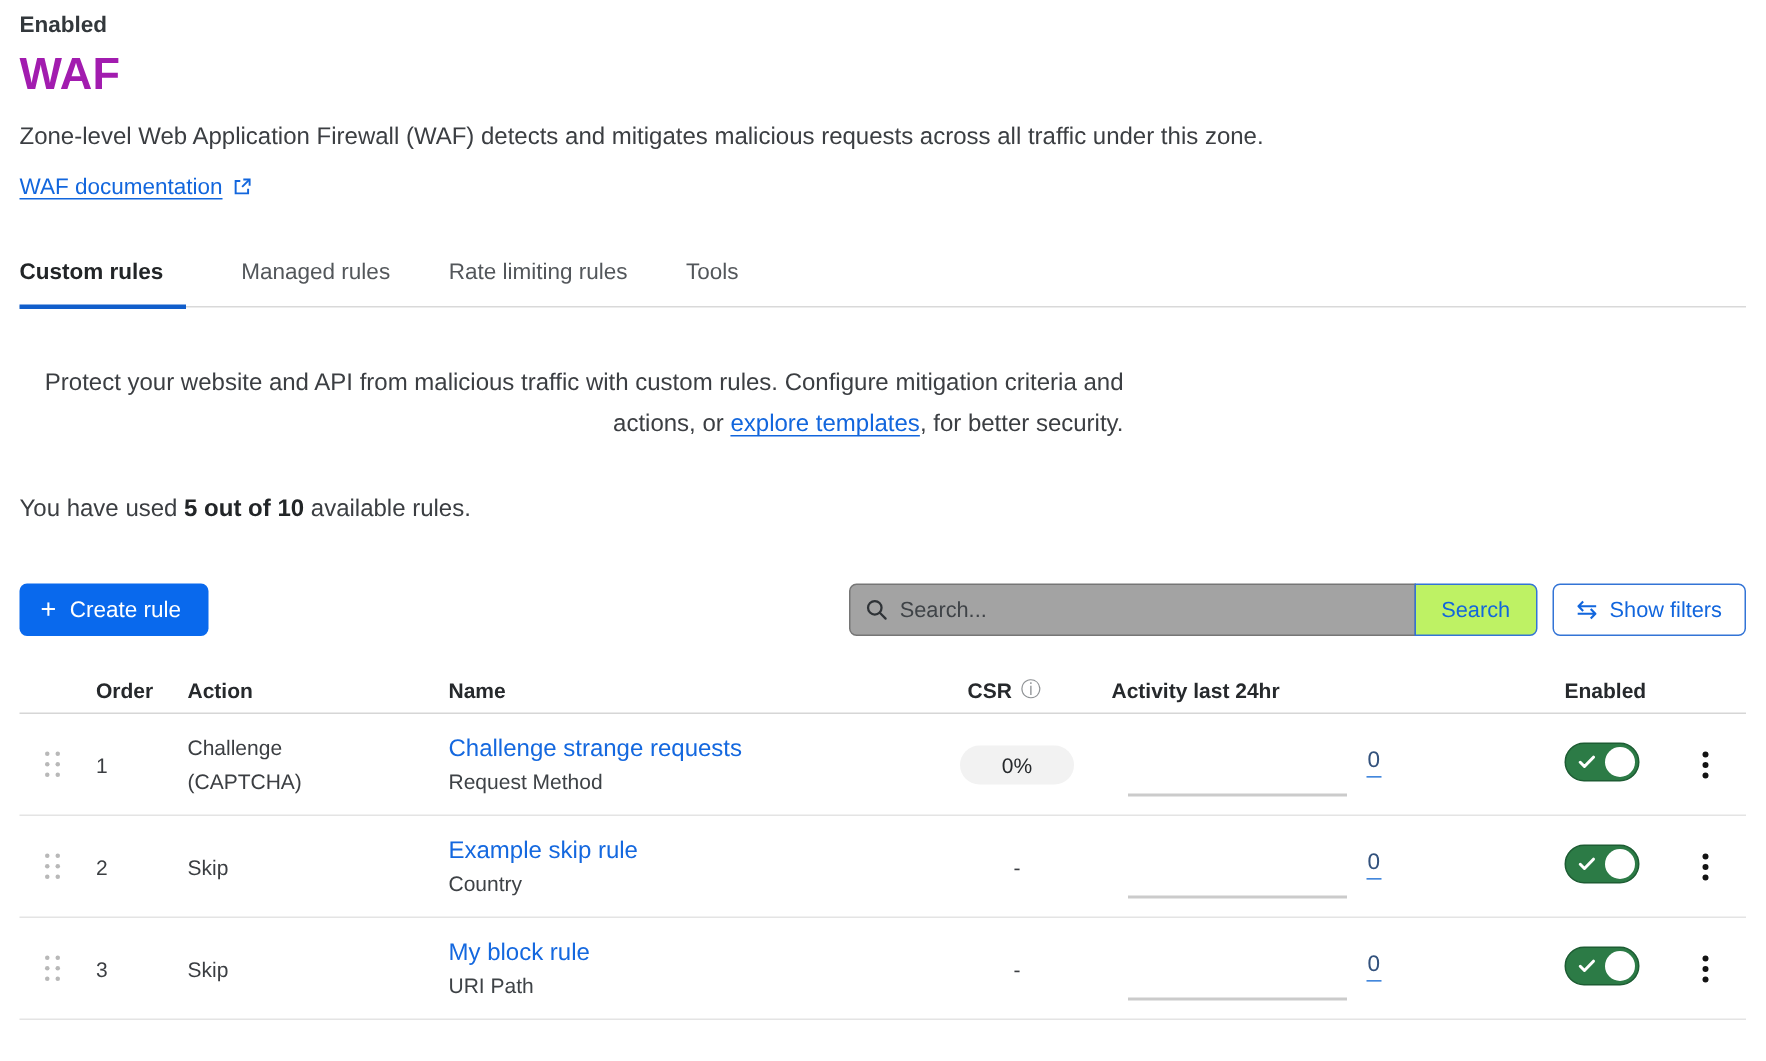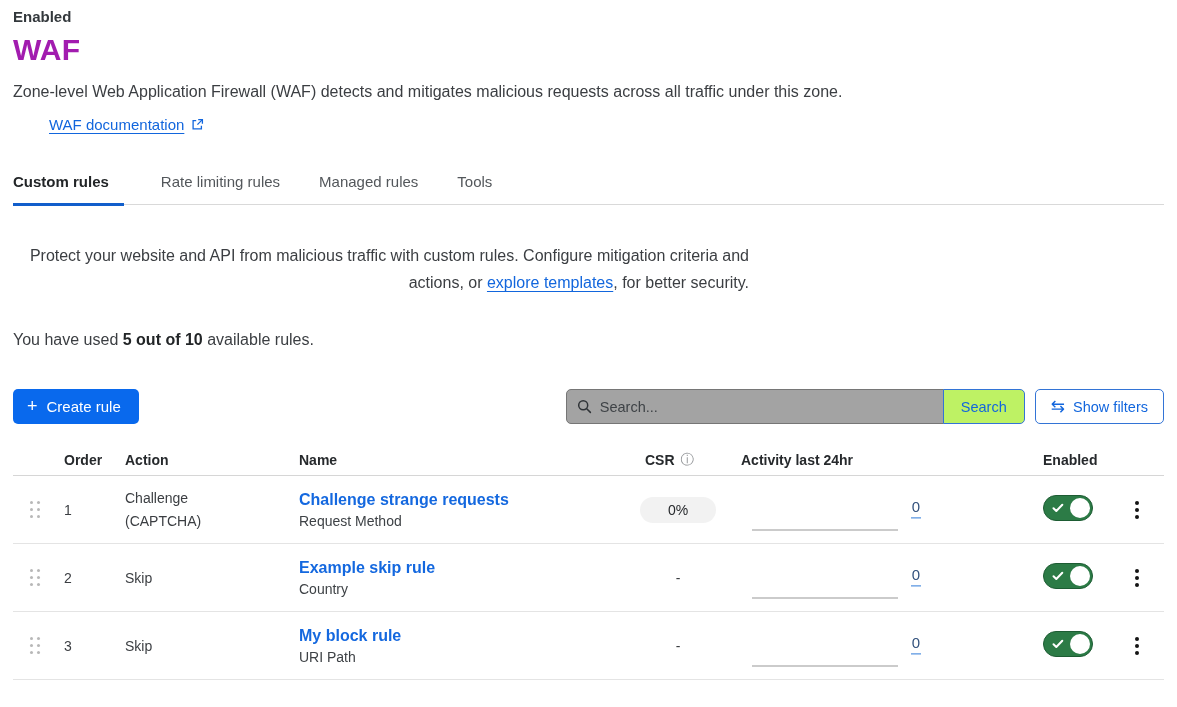--- a/index.html
+++ b/index.html
@@ -8,21 +8,21 @@
     width:1177px; height:707px; overflow:hidden;
     font-family:"Liberation Sans", sans-serif;
     color:#3b3e42;
   }
   .page { padding:8px 13px 0 13px; }
 
   
   .eyebrow { font-size:15px; font-weight:700; color:#33383c; margin-bottom:8px; }
   .page-title { font-size:30px; font-weight:700; color:#a21caf; letter-spacing:0.2px; margin-bottom:16px; }
   .desc { font-size:16px; color:#3b3e42; margin-bottom:15px; }
-  .doc-row { display:flex; align-items:center; gap:7px; margin-bottom:38px;margin-left:36px; }
+  .doc-row { display:flex; align-items:center; gap:7px; margin-bottom:38px; }
   .doc-link { font-size:15px; color:#1266dd; text-decoration:underline; text-underline-offset:3px; cursor:pointer; }
 
   
   .tabs { display:flex; gap:37px; border-bottom:1px solid #d9d9d9; }
   .tab { font-size:15px; color:#53575b; padding:2px 2px 14px 0; position:relative; cursor:pointer; }
   .tab.active { color:#222527; font-weight:700; padding-right:15px; }
   .tab.active::after {
     content:""; position:absolute; left:0; right:0; bottom:-2px; height:3px; background:#115ecb;
   }
 
@@ -82,21 +82,21 @@
   .handle-cell { display:flex; justify-content:center; }
   .drag { width:10px; height:17px; position:relative; cursor:grab; display:inline-block; }
   .drag::before {
     content:""; position:absolute; left:0; top:0; width:3px; height:3px; border-radius:50%;
     background:#b8b8b8;
     box-shadow:7px 0 0 #b8b8b8, 0 7px 0 #b8b8b8, 7px 7px 0 #b8b8b8, 0 14px 0 #b8b8b8, 7px 14px 0 #b8b8b8;
   }
   .order-cell { padding-left:8px; }
   .action-cell { padding-left:13px; line-height:1.6; }
   .name-cell { padding-left:13px; display:flex; flex-direction:column; gap:4px; }
-  .rule-link { font-size:16px; font-weight:700; color:#1468df; text-decoration:none; cursor:pointer; }
+  .rule-link { font-size:16px; font-weight:400; color:#1468df; text-decoration:none; cursor:pointer; }
   .rule-field { font-size:14px; color:#3e4246; }
   .csr-cell { text-align:center; }
   .csr-badge {
     display:inline-block; min-width:76px; padding:5px 0; background:#f2f2f2;
     border-radius:14px; font-size:14px; color:#26292c; text-align:center;
   }
   .activity-cell { position:relative; height:100%; }
   .spark { position:absolute; left:28px; right:37px; bottom:12px; height:2px; background:#cbcbcb; }
   .count {
     position:absolute; right:14px; top:50%; transform:translateY(-58%);
@@ -132,22 +132,22 @@
       <svg width="13" height="13" viewBox="0 0 13 13" fill="none" stroke="#1266dd" stroke-width="1.3">
         <path d="M5.2 2.6 H2.1 V10.9 H10.4 V7.8"></path>
         <path d="M7.2 1.6 H11.4 V5.8"></path>
         <path d="M11.1 1.9 L6.4 6.6"></path>
       </svg>
     </span>
   </div>
 
   <div class="tabs">
     <div class="tab active">Custom rules</div>
+    <div class="tab">Managed rules</div>
     <div class="tab">Rate limiting rules</div>
-    <div class="tab">Managed rules</div>
     <div class="tab">Tools</div>
   </div>
 
   <p class="intro"><span>Protect your website and API from malicious traffic with custom rules. Configure mitigation criteria and actions, or </span><a class="inline-link">explore templates</a><span>, for better security.</span></p>
 
   <p class="usage"><span>You have used </span><b>5 out of 10</b><span> available rules.</span></p>
 
   <div class="toolbar">
     <button class="create-btn">
       <span class="plus">+</span>

